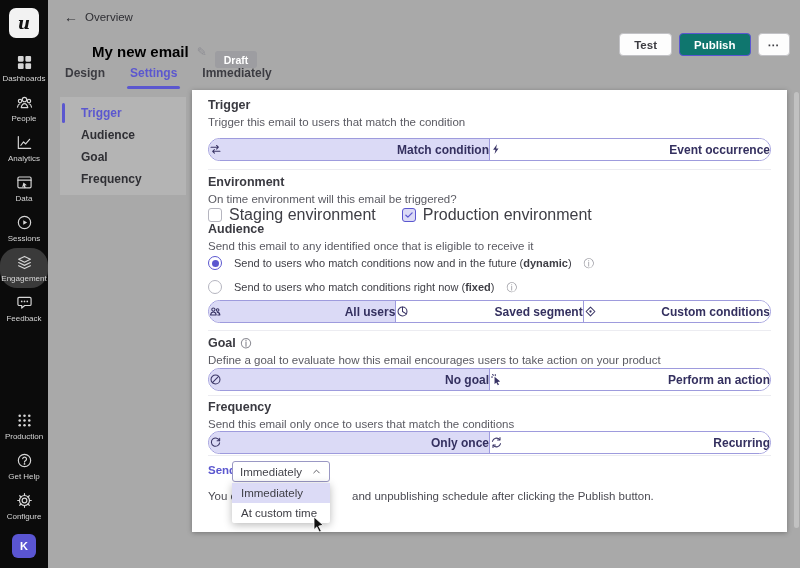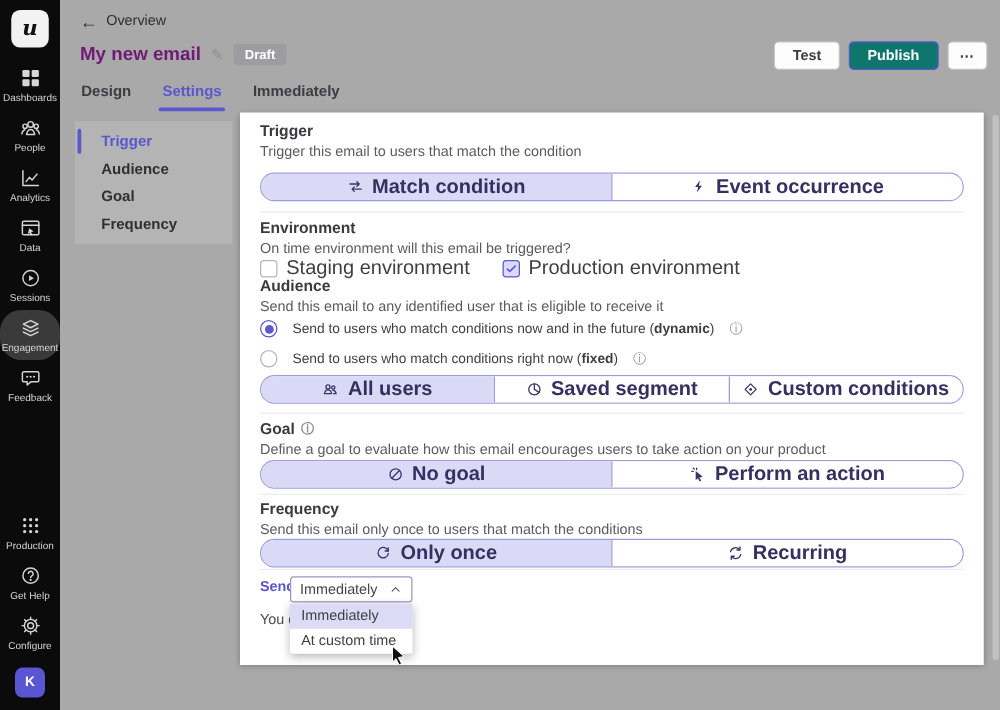--- a/index.html
+++ b/index.html
@@ -19,23 +19,23 @@
   .side-item.active { background:#3a3a3a;border-radius:17px; }
   .side-spacer { flex:1; }
   .avatar { margin:8px 0 10px; width:24px; height:24px; border-radius:6px; background:#5a55d2; color:#fff;
             font-size:11px; font-weight:700; display:flex; align-items:center; justify-content:center; }
 
   
   .back-row { position:absolute; left:64px; top:11px; display:flex; align-items:center; gap:7px;
               font-size:11.5px; color:#2e2e33; cursor:pointer; }
   .back-row .arrow { font-size:14px; line-height:12px; }
   .title-row { position:absolute; left:64px; top:35px; display:flex; align-items:center; gap:8px; }
-  .page-title { font-size:15px; font-weight:700; color:#701a75; }
+  .page-title { font-size:15px; font-weight:700; color:#000000;margin-left:28px; }
   .edit-ico { color:#8e8e94; font-size:12px; }
-  .badge { background:#9d9da1; color:#fff; font-size:10.5px; font-weight:600; padding:2.5px 9px; border-radius:3px; }
+  .badge { background:#9d9da1; color:#fff; font-size:10.5px; font-weight:600; padding:2.5px 9px; border-radius:3px;margin-top:16px; }
   .header-actions { position:absolute; right:10px; top:33px; display:flex; gap:7px; }
   .btn { height:23px; border-radius:4px; border:1px solid #c2c2c6; background:#fdfdfd; color:#3c3c42;
          font-size:11.5px; font-weight:700; padding:0 14px; font-family:inherit; cursor:pointer; }
   .btn.primary { background:#0f766e; border-color:#5a55d2; color:#fff; }
   .btn.icon-btn { padding:0 9px; font-weight:700; letter-spacing:1px; }
 
   .tabs { position:absolute; left:64px; top:62px; display:flex; gap:23px;text-align:center; }
   .tab { font-size:12px; font-weight:700; color:#3c3c42; padding:4px 1px 9px; position:relative; cursor:pointer; }
   .tab.active { color:#5b57cf; }
   .tab.active::after { content:""; position:absolute; left:-2px; right:-2px; bottom:0; height:3px;
@@ -53,22 +53,22 @@
   .card { position:absolute; left:192px; top:90px; width:595px; height:442px; background:#fff;
           box-shadow:0 1px 5px rgba(0,0,0,.3); z-index:20; }
   .abs { position:absolute; left:16px; right:16px; }
   .sec-title { font-size:12.5px; font-weight:700; color:#3a3a41; line-height:14px; margin-bottom:4px;
                display:flex; align-items:center; gap:5px; }
   .sec-desc { font-size:11.5px; color:#5a5a62; line-height:13px; }
   .divider { position:absolute; left:16px; right:16px; height:0; border-top:1px solid #ececf1; }
 
   .pill { position:absolute; left:16px; right:16px; height:23px; display:flex; border:1px solid #9e9bdd;
           border-radius:12px; overflow:hidden; background:#fff; }
-  .seg { flex:1; display:flex; align-items:center; justify-content:center; gap:7px; background:#fff;
-         font-size:16px; font-weight:700; color:#34305f; border-left:1px solid #9e9bdd; cursor:pointer; }
+  .seg { flex:1; display:flex; align-items:center; justify-content:space-between; gap:7px; background:#fff;
+         font-size:12px; font-weight:700; color:#34305f; border-left:1px solid #9e9bdd; cursor:pointer; }
   .seg:first-child { border-left:none; }
   .seg.selected { background:#dbdaf6; }
   .seg svg { width:13px; height:13px; stroke:#3a3566; fill:none; stroke-width:1.3; stroke-linecap:round; stroke-linejoin:round; }
   .seg .fillico { fill:#3a3566; stroke:none; }
 
   .check-row { display:flex; gap:26px; align-items:center; }
   .check-item { display:flex; align-items:center; gap:7px; font-size:16px; color:#3e3e45; cursor:pointer; }
   .cbox { width:14px; height:14px; border-radius:3px; border:1px solid #b5b5bf; background:#fff;
           display:flex; align-items:center; justify-content:center; }
   .cbox.checked { background:#dbdaf6; border-color:#5b57cf; }
@@ -277,21 +277,21 @@
           <svg viewBox="0 0 16 16">
             <path d="M3 8.4l3.2 3L13 4.6"></path>
           </svg>
         </span>
       <span>Production environment</span>
     </div>
   </div>
 
   <div class="abs" style="top:132px">
     <div class="sec-title">Audience</div>
-    <div class="sec-desc">Send this email to any identified user that is eligible to receive it</div>
+    <div class="sec-desc">Send this email to any identified once that is eligible to receive it</div>
   </div>
   <div class="radio-row" style="top:166px">
     <span class="rdot selected"></span>
     <span><span>Send to users who match conditions now and in the future (</span><b>dynamic</b><span>)</span></span>
     <span class="info">ⓘ</span>
   </div>
   <div class="radio-row" style="top:190px">
     <span class="rdot"></span>
     <span><span>Send to users who match conditions right now (</span><b>fixed</b><span>)</span></span>
     <span class="info">ⓘ</span>
@@ -376,20 +376,21 @@
     <div class="select">
       <span class="val">Immediately</span>
       <svg viewBox="0 0 16 16">
           <path d="M4 10l4-4 4 4"></path>
         </svg>
     </div>
   </div>
 
   <div class="note">
     <span class="n-left">You ca</span>
+    <span class="n-right">and unpublishing schedule after clicking the Publish button.</span>
   </div>
 
   <div class="menu">
     <div class="menu-item selected">Immediately</div>
     <div class="menu-item">At custom time</div>
     <svg class="cursor-ptr" viewBox="0 0 16 16">
         <path d="M2 1l9.2 8.2-4.5.9 2.6 4.8-2 1-2.5-5L2 13.6z" fill="#111" stroke="#fff" stroke-width="0.8"></path>
       </svg>
   </div>
 </div>

